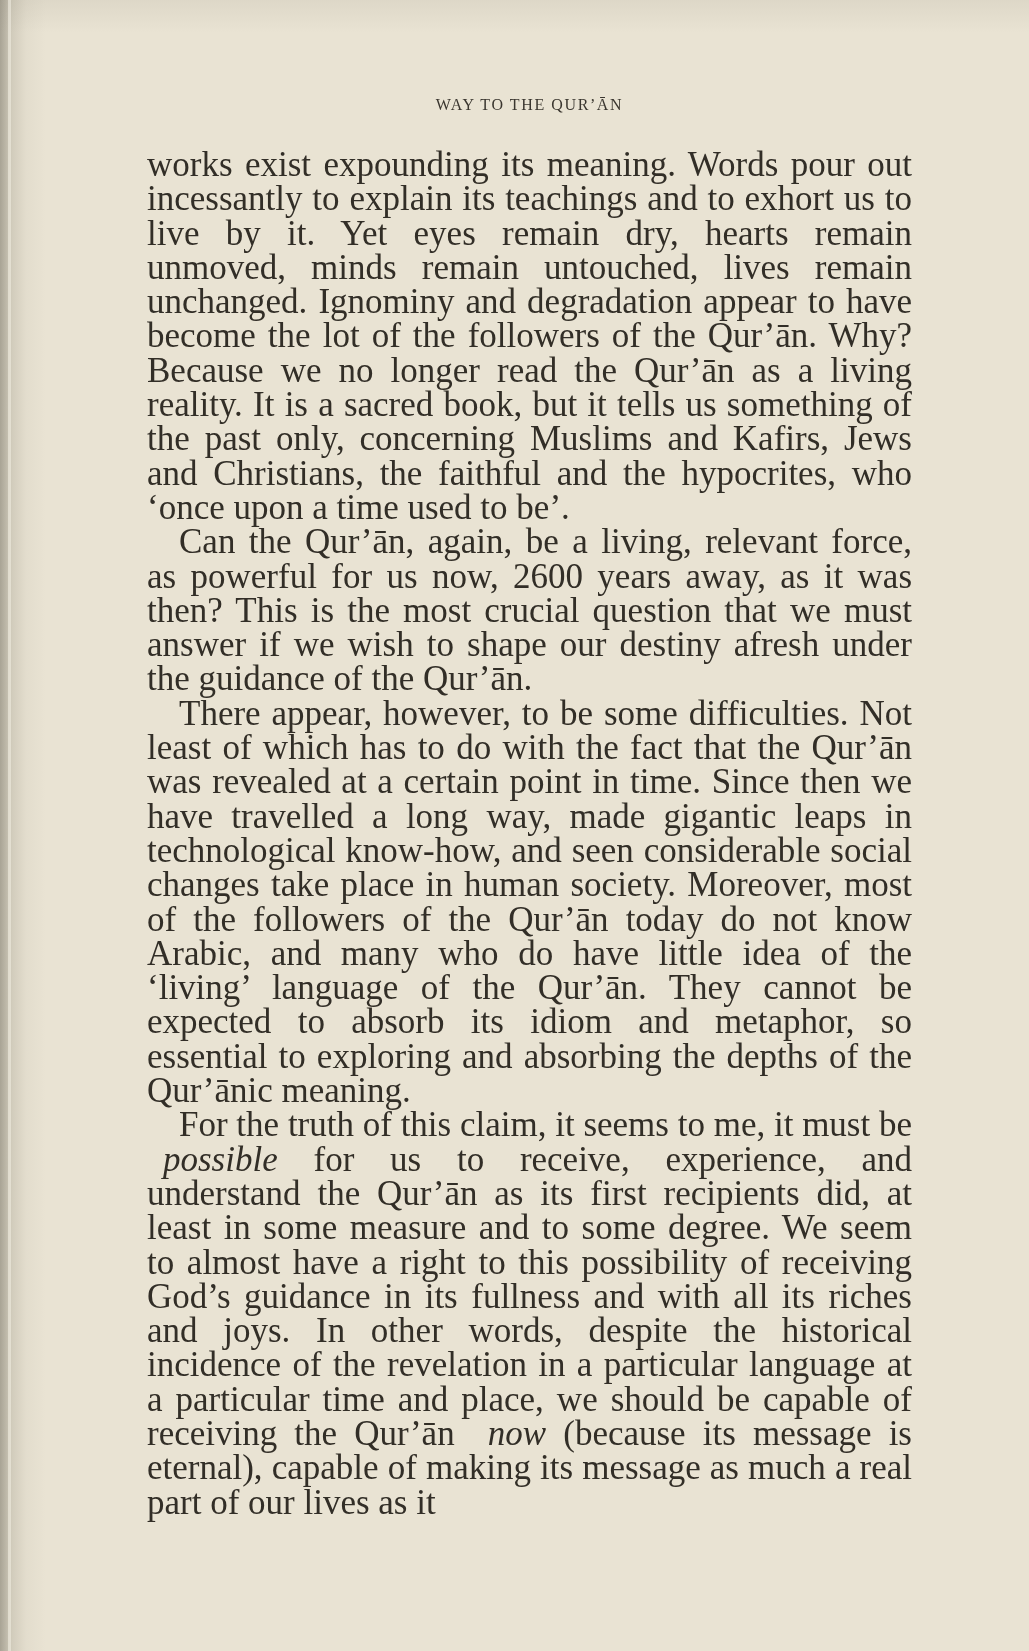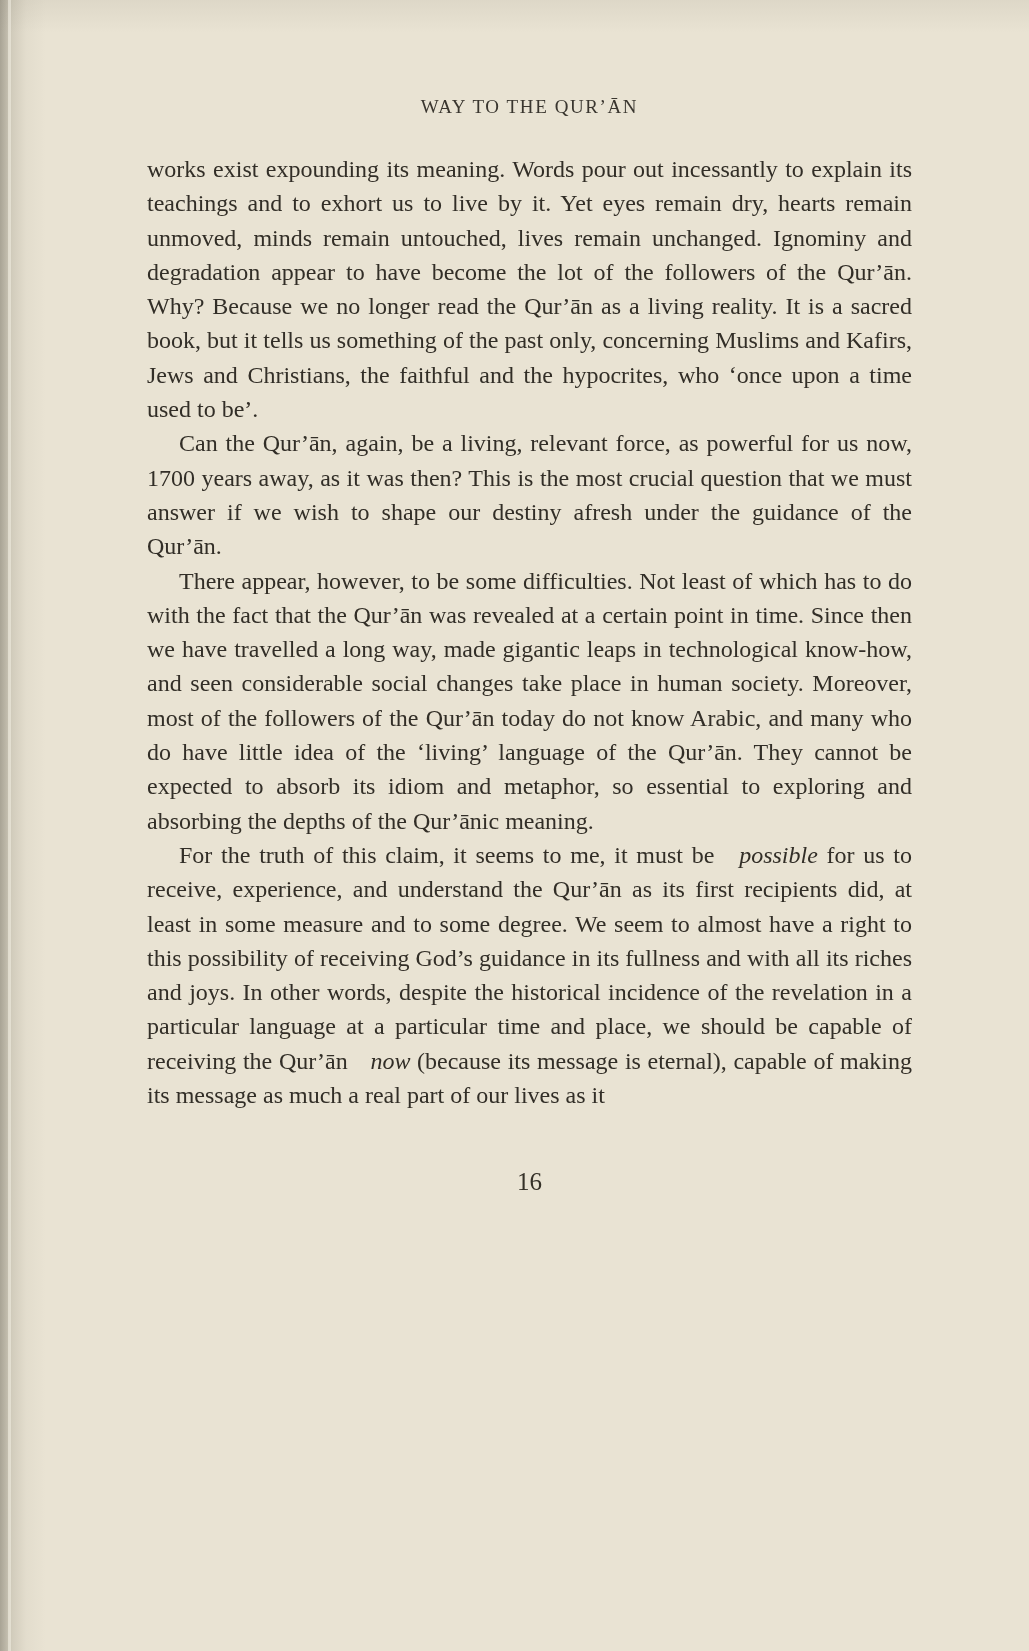--- a/index.html
+++ b/index.html
@@ -30,27 +30,27 @@
   }
   .content {
     position: absolute;
     left: 147px;
     right: 117px;
     top: 0;
   }
   .running-header {
     margin-top: 96px;
     text-align: center;
-    font-size: 19px;
+    font-size: 16px;
     letter-spacing: 1.6px;
     color: #3a362f;
   }
   .page-body {
     margin-top: 34px;
-    font-size: 24px;
+    font-size: 35px;
     line-height: 34.3px;
     text-align: justify;
   }
   .page-body p {
     margin: 0;
     padding: 0;
   }
   .page-body p.indent {
     text-indent: 32px;
   }
@@ -67,19 +67,18 @@
 </style>
 </head>
 <body>
 
 <div class="page">
   <div class="gutter-line"></div>
   <div class="content">
     <div class="running-header">WAY TO THE QUR’ĀN</div>
     <div class="page-body">
         <p class=""><span>works exist expounding its meaning. Words pour out incessantly to explain its teachings and to exhort us to live by it. Yet eyes remain dry, hearts remain unmoved, minds remain untouched, lives remain unchanged. Ignominy and degradation appear to have become the lot of the followers of the Qur’ān. Why? Because we no longer read the Qur’ān as a living reality. It is a sacred book, but it tells us something of the past only, concerning Muslims and Kafirs, Jews and Christians, the faithful and the hypocrites, who ‘once upon a time used to be’.</span></p>
-        <p class="indent"><span>Can the Qur’ān, again, be a living, relevant force, as powerful for us now, 1700 years away, as it was then? This is the most crucial question that we must answer if we wish to shape our destiny afresh under the guidance of the Qur’ān.</span></p>
+        <p class="indent"><span>Can the Qur’ān, again, be a living, relevant force, as powerful for us now, 2600 years away, as it was then? This is the most crucial question that we must answer if we wish to shape our destiny afresh under the guidance of the Qur’ān.</span></p>
         <p class="indent"><span>There appear, however, to be some difficulties. Not least of which has to do with the fact that the Qur’ān was revealed at a certain point in time. Since then we have travelled a long way, made gigantic leaps in technological know-how, and seen considerable social changes take place in human society. Moreover, most of the followers of the Qur’ān today do not know Arabic, and many who do have little idea of the ‘living’ language of the Qur’ān. They cannot be expected to absorb its idiom and metaphor, so essential to exploring and absorbing the depths of the Qur’ānic meaning.</span></p>
         <p class="indent"><span>For the truth of this claim, it seems to me, it must be </span><em>possible</em><span> for us to receive, experience, and understand the Qur’ān as its first recipients did, at least in some measure and to some degree. We seem to almost have a right to this possibility of receiving God’s guidance in its fullness and with all its riches and joys. In other words, despite the historical incidence of the revelation in a particular language at a particular time and place, we should be capable of receiving the Qur’ān </span><em>now</em><span> (because its message is eternal), capable of making its message as much a real part of our lives as it</span></p>
       </div>
-    <div class="page-number">16</div>
   </div>
 </div>
 
 </body></html>

